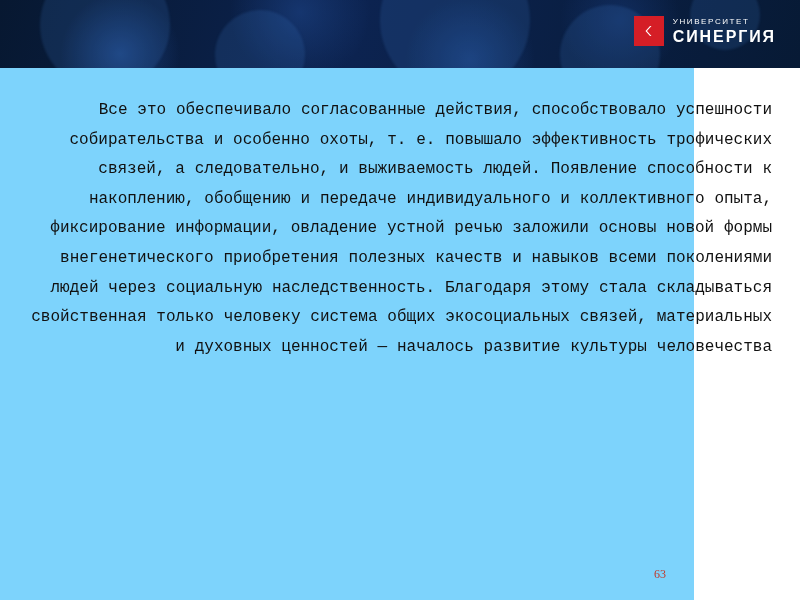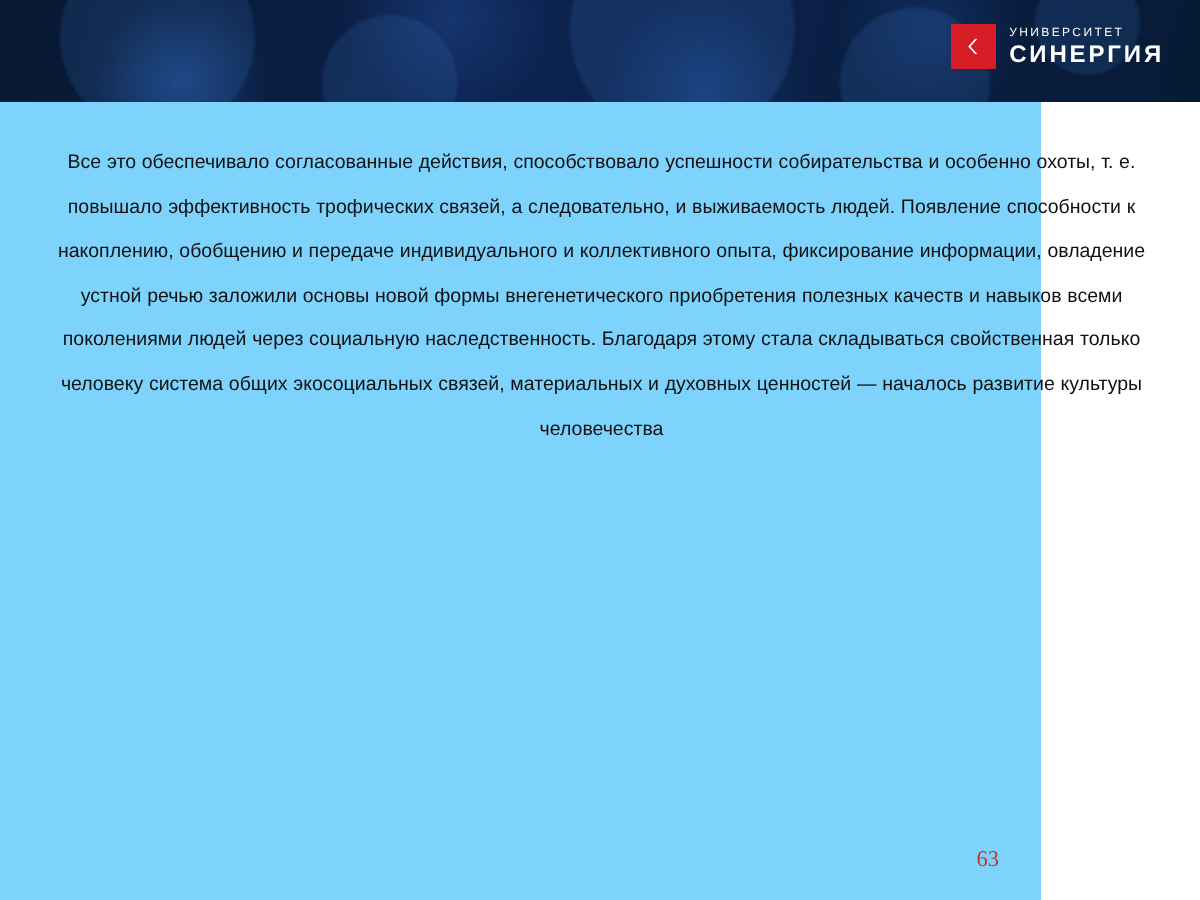--- a/index.html
+++ b/index.html
@@ -89,34 +89,35 @@
 
   
   .content {
     position: absolute;
     left: 30px;
     top: 80px;
     width: 742px;
   }
   .body-text {
     color: #111111;
-    font-size: 13px;
+    font-size: 16px;
     line-height: 29.6px;
-    text-align: center;
+    text-align: right;
     white-space: pre-wrap;
     word-spacing: 0.2px;
+    font-family: Liberation Mono, monospace;
   }
 
   
   .page-number {
     position: absolute;
     right: 28px;
     bottom: 18px;
     color: #c0392b;
-    font-size: 15px;
+    font-size: 12px;
     font-family: "Liberation Serif", serif;
   }
 </style>
 </head>
 <body>
 
 <div class="slide">
 
   <div class="header">
     <div class="glow g1"></div>

